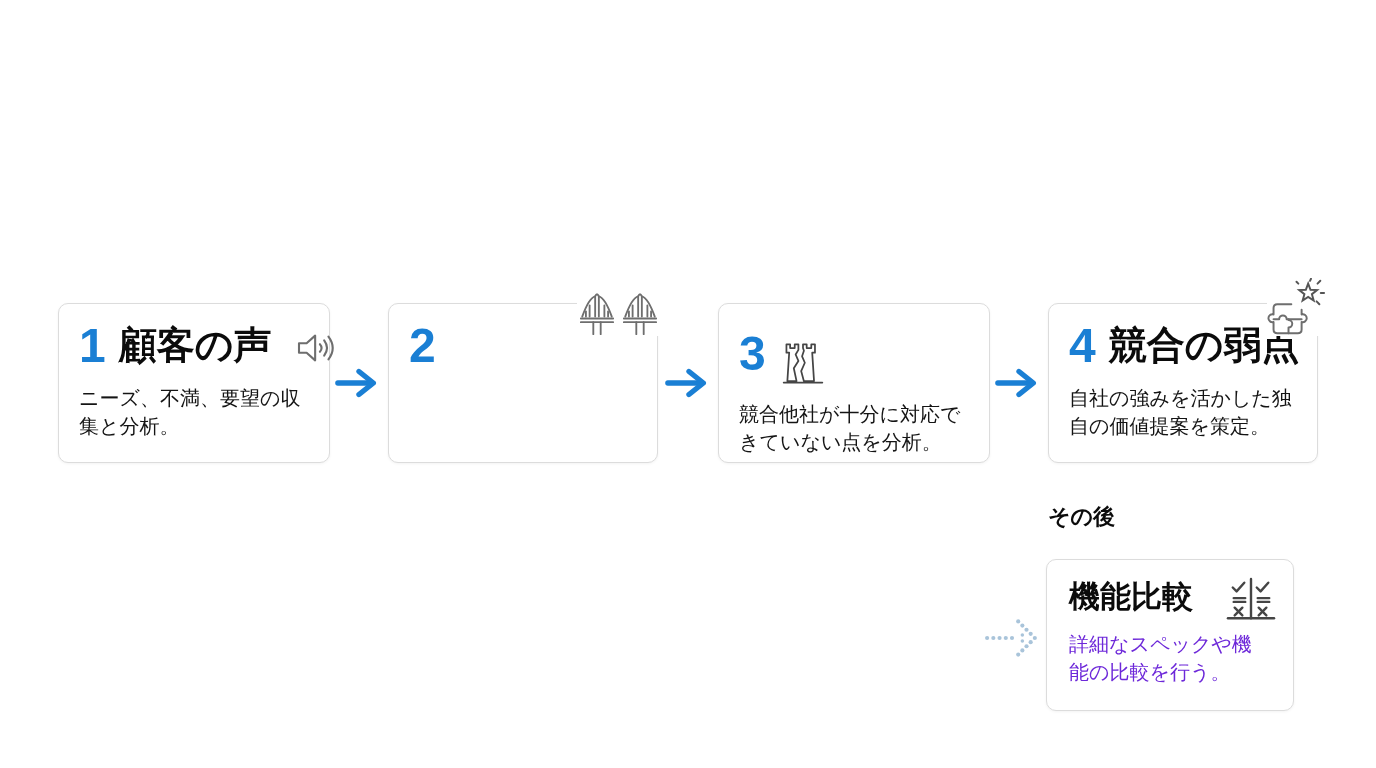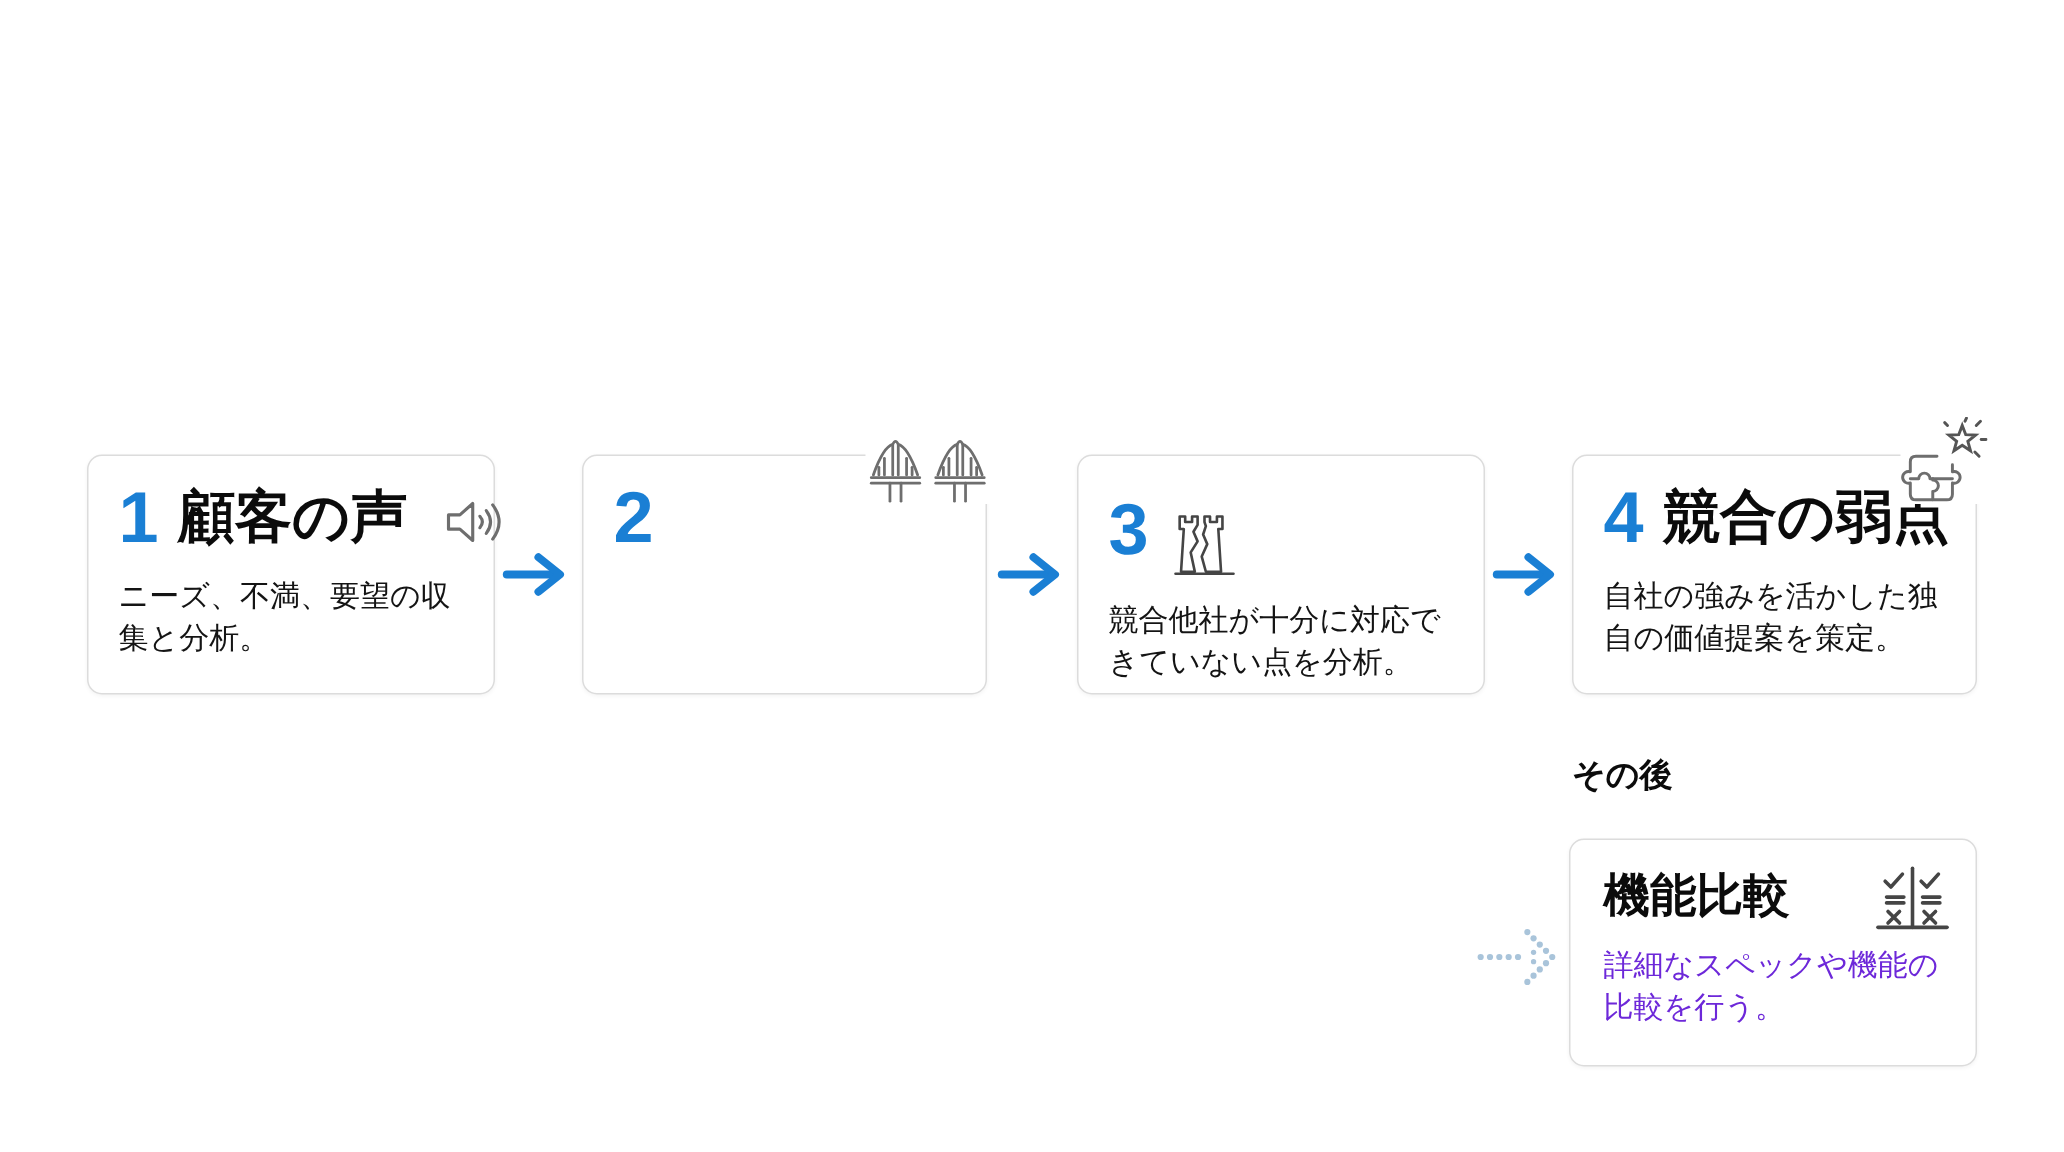--- a/index.html
+++ b/index.html
@@ -69,21 +69,21 @@
   .flow-arrow{position:absolute;top:366px;width:48px;height:34px;}
   .flow-arrow.a1{left:334px;}
   .flow-arrow.a2{left:664px;}
   .flow-arrow.a3{left:994px;}
   .flow-arrow svg path{stroke:var(--accent-blue);stroke-width:5.5;fill:none;stroke-linecap:round;stroke-linejoin:round;}
 
   .followup-heading{
     position:absolute;left:1048px;top:502px;
     font-size:22px;font-weight:700;color:var(--text-dark);
   }
-  .followup-card{left:1046px;top:559px;width:272px;height:152px;padding:20px 22px;}
+  .followup-card{left:1046px;top:559px;width:248px;height:152px;padding:20px 22px;}
   .followup-title{font-size:31px;font-weight:700;color:var(--text-dark);line-height:1.1;}
   .followup-desc{margin-top:16px;font-size:20px;line-height:1.42;color:#6d28d9;}
   .compare-wrap{position:absolute;top:16px;right:16px;}
 
   .dotted-arrow{position:absolute;left:984px;top:616px;width:56px;height:44px;}
 
   
   .ig  path,.ig line,.ig circle,.ig polyline{stroke:var(--icon-gray);fill:none;stroke-linecap:round;stroke-linejoin:round;}
   .id  path,.id line,.id polyline,.id polygon{stroke:var(--icon-dark);fill:none;stroke-linecap:round;stroke-linejoin:round;}
   .fillw{fill:#fff !important;}

